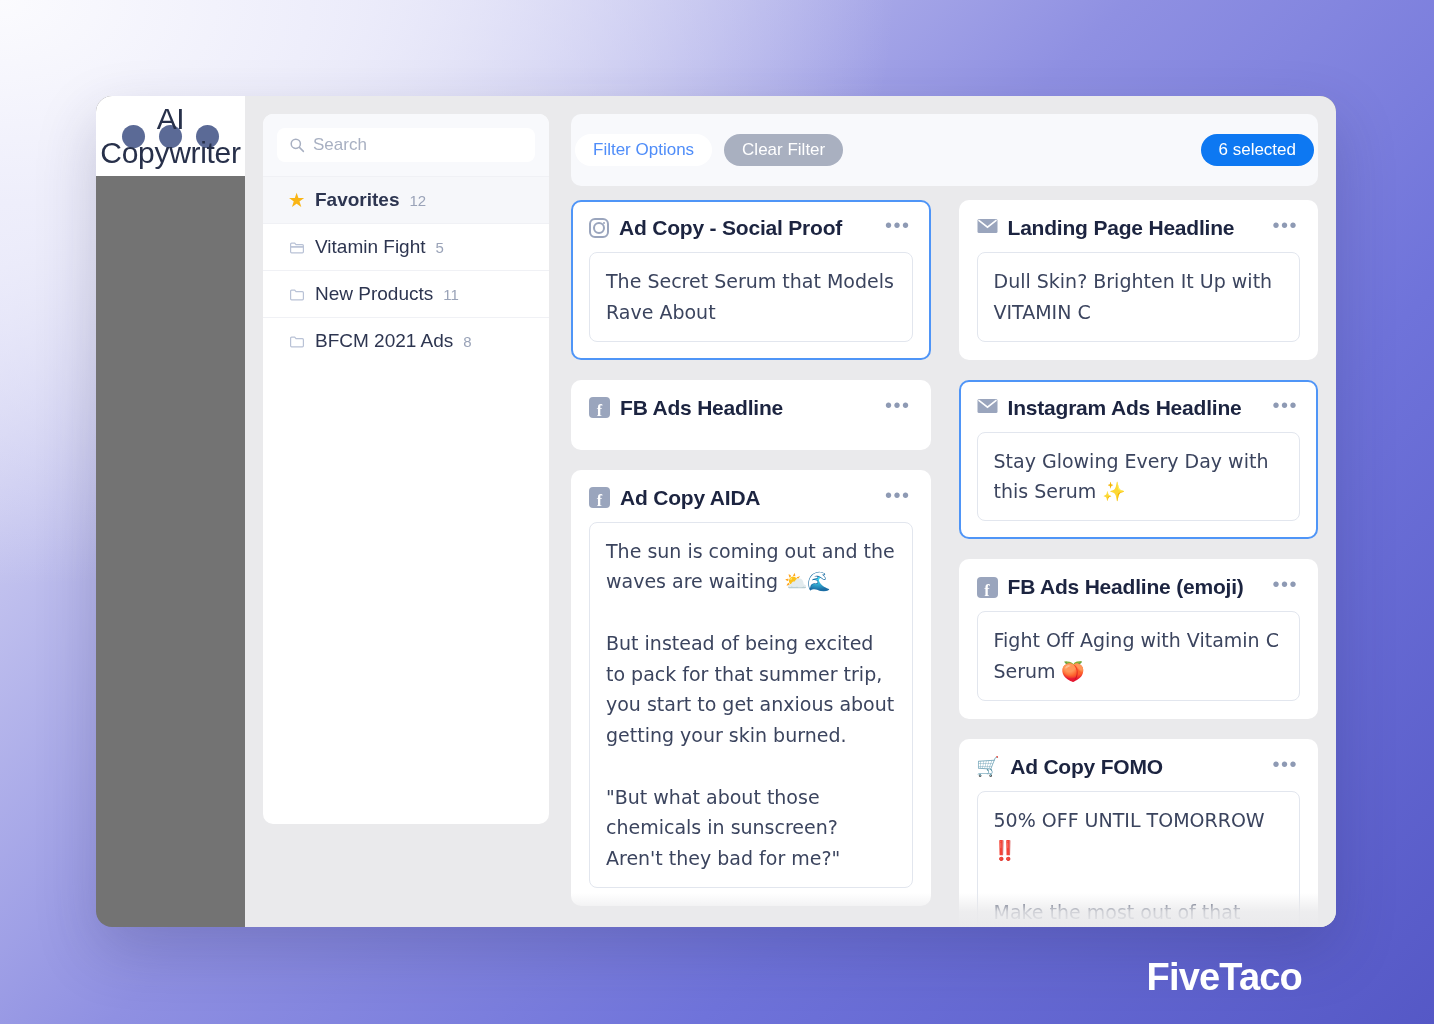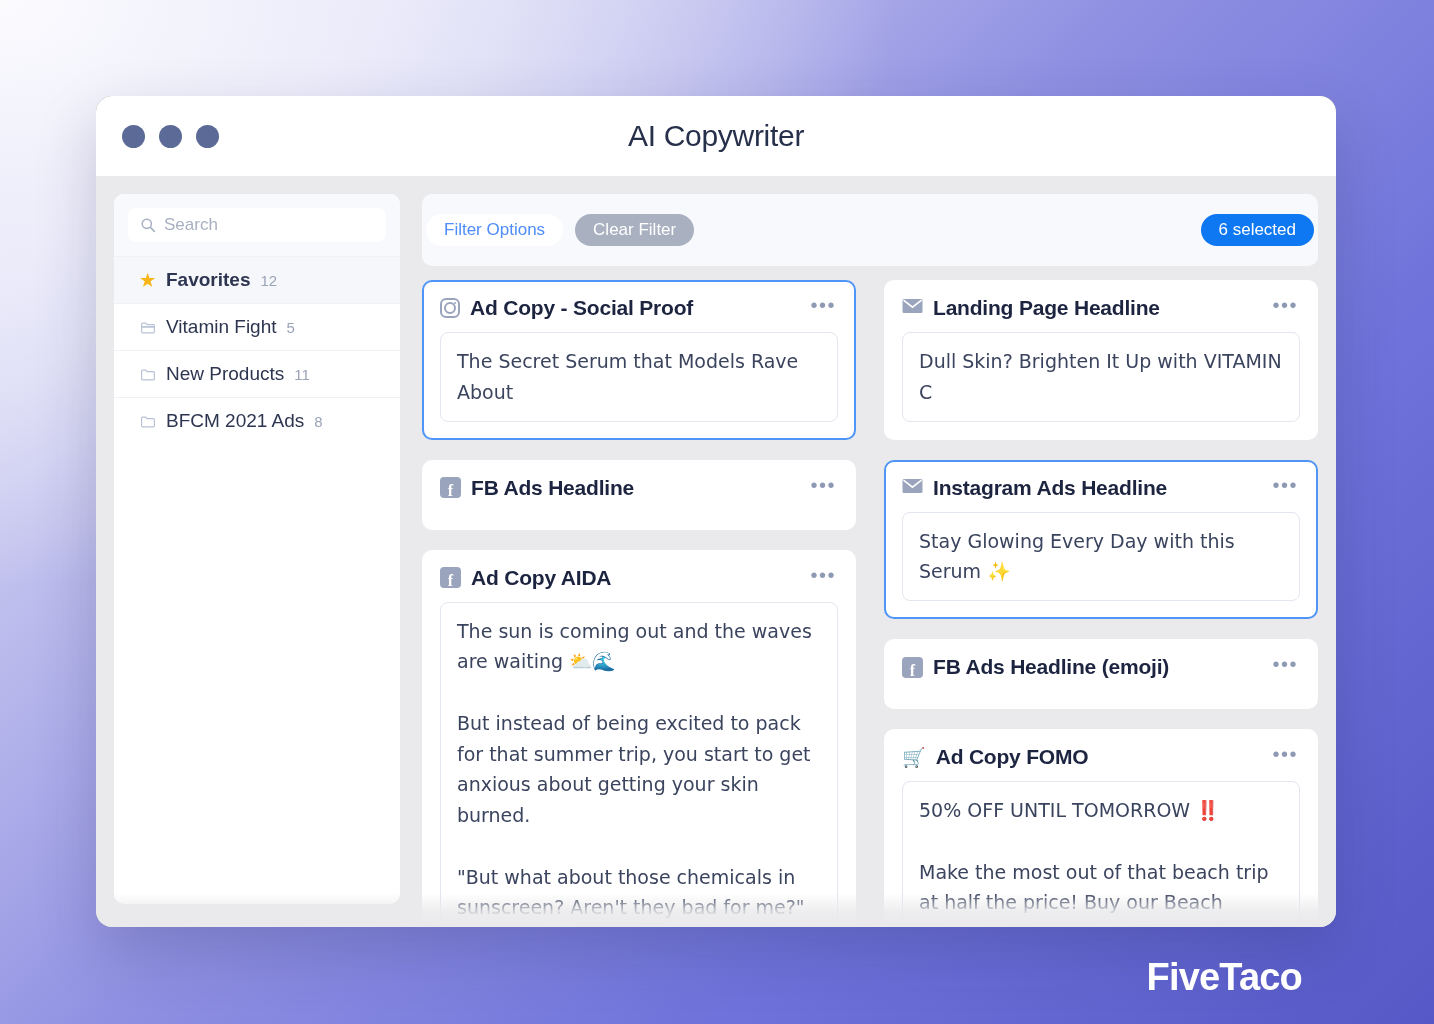--- a/index.html
+++ b/index.html
@@ -23,21 +23,21 @@
     position: absolute;
     left: 96px;
     top: 96px;
     width: 1240px;
     height: 831px;
     background: #737373;
     border-radius: 16px;
     box-shadow: 0 24px 60px rgba(40,40,90,0.22);
     overflow: hidden;
     display: flex;
-    flex-direction: column;
+    flex-direction: row;
   }
 
   .titlebar {
     height: 80px;
     min-height: 80px;
     background: #ffffff;
     display: flex;
     align-items: center;
     position: relative;
     padding: 0 26px;
@@ -445,20 +445,21 @@
           </div>
 
           <div class="card">
             <div class="card-head">
               <span class="fb-icon">
                   <span>f</span>
                 </span>
               <span class="card-title">FB Ads Headline (emoji)</span>
               <span class="dots-menu">•••</span>
             </div>
+            <div class="card-body emo">Fight Off Aging with Vitamin C Serum 🍑</div>
           </div>
 
           <div class="card">
             <div class="card-head">
               <span class="cart-icon emo">🛒</span>
               <span class="card-title">Ad Copy FOMO</span>
               <span class="dots-menu">•••</span>
             </div>
             <div class="card-body emo">50% OFF UNTIL TOMORROW ‼️
 

